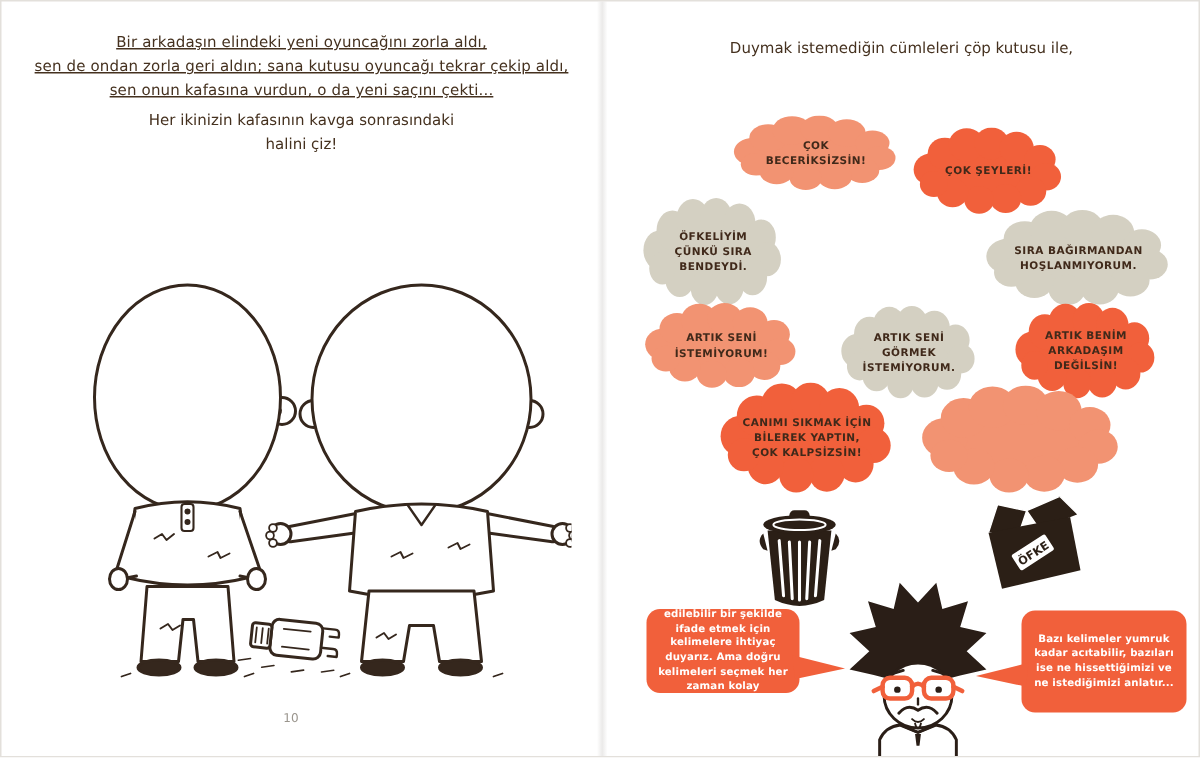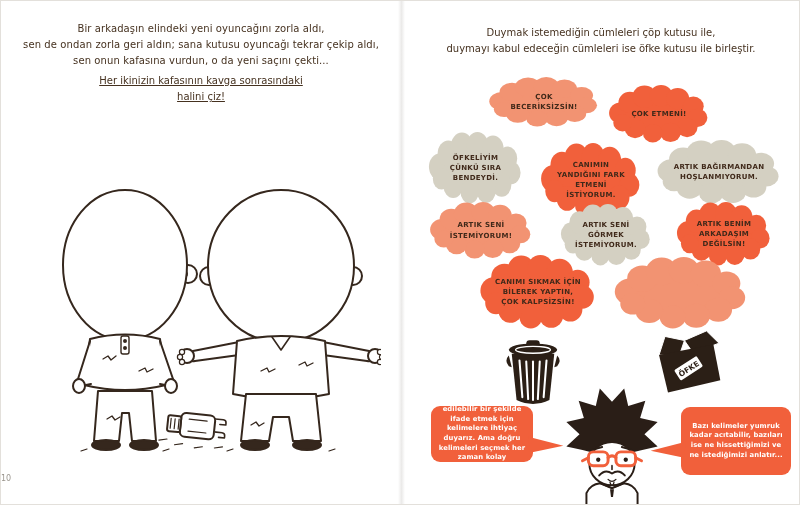--- a/index.html
+++ b/index.html
@@ -12,26 +12,26 @@
   body{font-family:"DejaVu Sans","Liberation Sans",sans-serif;}
   .book{position:relative;width:800px;height:505px;background:var(--paper);overflow:hidden;
         border:1px solid #e3e0db;}
   .page{position:absolute;top:0;height:505px;width:400px;}
   .page.left{left:0;}
   .page.right{left:400px;text-decoration:underline;}
   .spine{position:absolute;left:397px;top:0;width:7px;height:505px;
          background:linear-gradient(90deg,rgba(60,50,40,0) 0%,rgba(60,50,40,.10) 50%,rgba(60,50,40,0) 100%);}
 
   
-  .prompt{position:absolute;top:20px;left:0;width:100%;text-align:center;color:var(--ink);}
+  .prompt{position:absolute;top:20px;left:0;width:100%;text-align:center;color:var(--ink);text-decoration:underline;}
   .prompt .line{font-size:10px;line-height:16px;letter-spacing:.1px;}
-  .instruction{position:absolute;top:72px;left:0;width:100%;text-align:center;color:var(--ink);text-decoration:underline;}
+  .instruction{position:absolute;top:72px;left:0;width:100%;text-align:center;color:var(--ink);}
   .instruction .line{font-size:10px;line-height:16px;}
   .kids-svg{position:absolute;left:40px;top:178px;width:340px;height:285px;}
-  .pagenum{position:absolute;top:473px;left:0;width:386px;text-align:left;
+  .pagenum{position:absolute;top:473px;left:0;width:386px;text-align:center;
            font-size:8px;color:#9a958d;}
 
   
   .header{position:absolute;top:24px;left:0;width:100%;text-align:center;color:var(--ink);}
   .header .line{font-size:10px;line-height:16px;}
 
   .cloud{position:absolute;display:flex;align-items:center;justify-content:center;}
   .cloud .cloud-bg{position:absolute;left:0;top:0;width:100%;height:100%;}
   .cloud[data-color="orange"]{color:var(--orange);}
   .cloud[data-color="salmon"]{color:var(--salmon);}
@@ -151,52 +151,45 @@
     </svg>
 
     <div class="pagenum">10</div>
   </div>
 
   <div class="spine"></div>
 
   <div class="page right">
     <div class="header">
       <div class="line">Duymak istemediğin cümleleri çöp kutusu ile,</div>
-      <div class="line">duymayı kabul edeceğin cümleleri ise öfke kutusu ile birleştir.</div>
     </div>
 
     <div class="cloud" style="left:86px;top:76px;width:114px;height:50px" data-color="salmon">
       <svg class="cloud-bg" viewBox="0 0 200 120" preserveAspectRatio="none">
           <use href="#cloud-shape"></use>
         </svg>
       <span class="cloud-text">ÇOK BECERİKSİZSİN!</span>
     </div>
     <div class="cloud" style="left:206px;top:84px;width:104px;height:58px" data-color="orange">
       <svg class="cloud-bg" viewBox="0 0 200 120" preserveAspectRatio="none">
           <use href="#cloud-shape"></use>
         </svg>
-      <span class="cloud-text">ÇOK ETMENİ!</span>
+      <span class="cloud-text">ÇOK ŞEYLERİ!</span>
     </div>
     <div class="cloud" style="left:26px;top:131px;width:97px;height:72px" data-color="gray">
       <svg class="cloud-bg" viewBox="0 0 200 120" preserveAspectRatio="none">
           <use href="#cloud-shape"></use>
         </svg>
       <span class="cloud-text">ÖFKELİYİM ÇÜNKÜ SIRA BENDEYDİ.</span>
     </div>
-    <div class="cloud" style="left:138px;top:142px;width:104px;height:74px" data-color="orange">
-      <svg class="cloud-bg" viewBox="0 0 200 120" preserveAspectRatio="none">
-          <use href="#cloud-shape"></use>
-        </svg>
-      <span class="cloud-text">CANIMIN YANDIĞINI FARK ETMENİ İSTİYORUM.</span>
-    </div>
     <div class="cloud" style="left:254px;top:139px;width:128px;height:64px" data-color="gray">
       <svg class="cloud-bg" viewBox="0 0 200 120" preserveAspectRatio="none">
           <use href="#cloud-shape"></use>
         </svg>
-      <span class="cloud-text">ARTIK BAĞIRMANDAN HOŞLANMIYORUM.</span>
+      <span class="cloud-text">SIRA BAĞIRMANDAN HOŞLANMIYORUM.</span>
     </div>
     <div class="cloud" style="left:27px;top:201px;width:106px;height:57px" data-color="salmon">
       <svg class="cloud-bg" viewBox="0 0 200 120" preserveAspectRatio="none">
           <use href="#cloud-shape"></use>
         </svg>
       <span class="cloud-text">ARTIK SENİ İSTEMİYORUM!</span>
     </div>
     <div class="cloud" style="left:158px;top:203px;width:94px;height:62px" data-color="gray">
       <svg class="cloud-bg" viewBox="0 0 200 120" preserveAspectRatio="none">
           <use href="#cloud-shape"></use>

